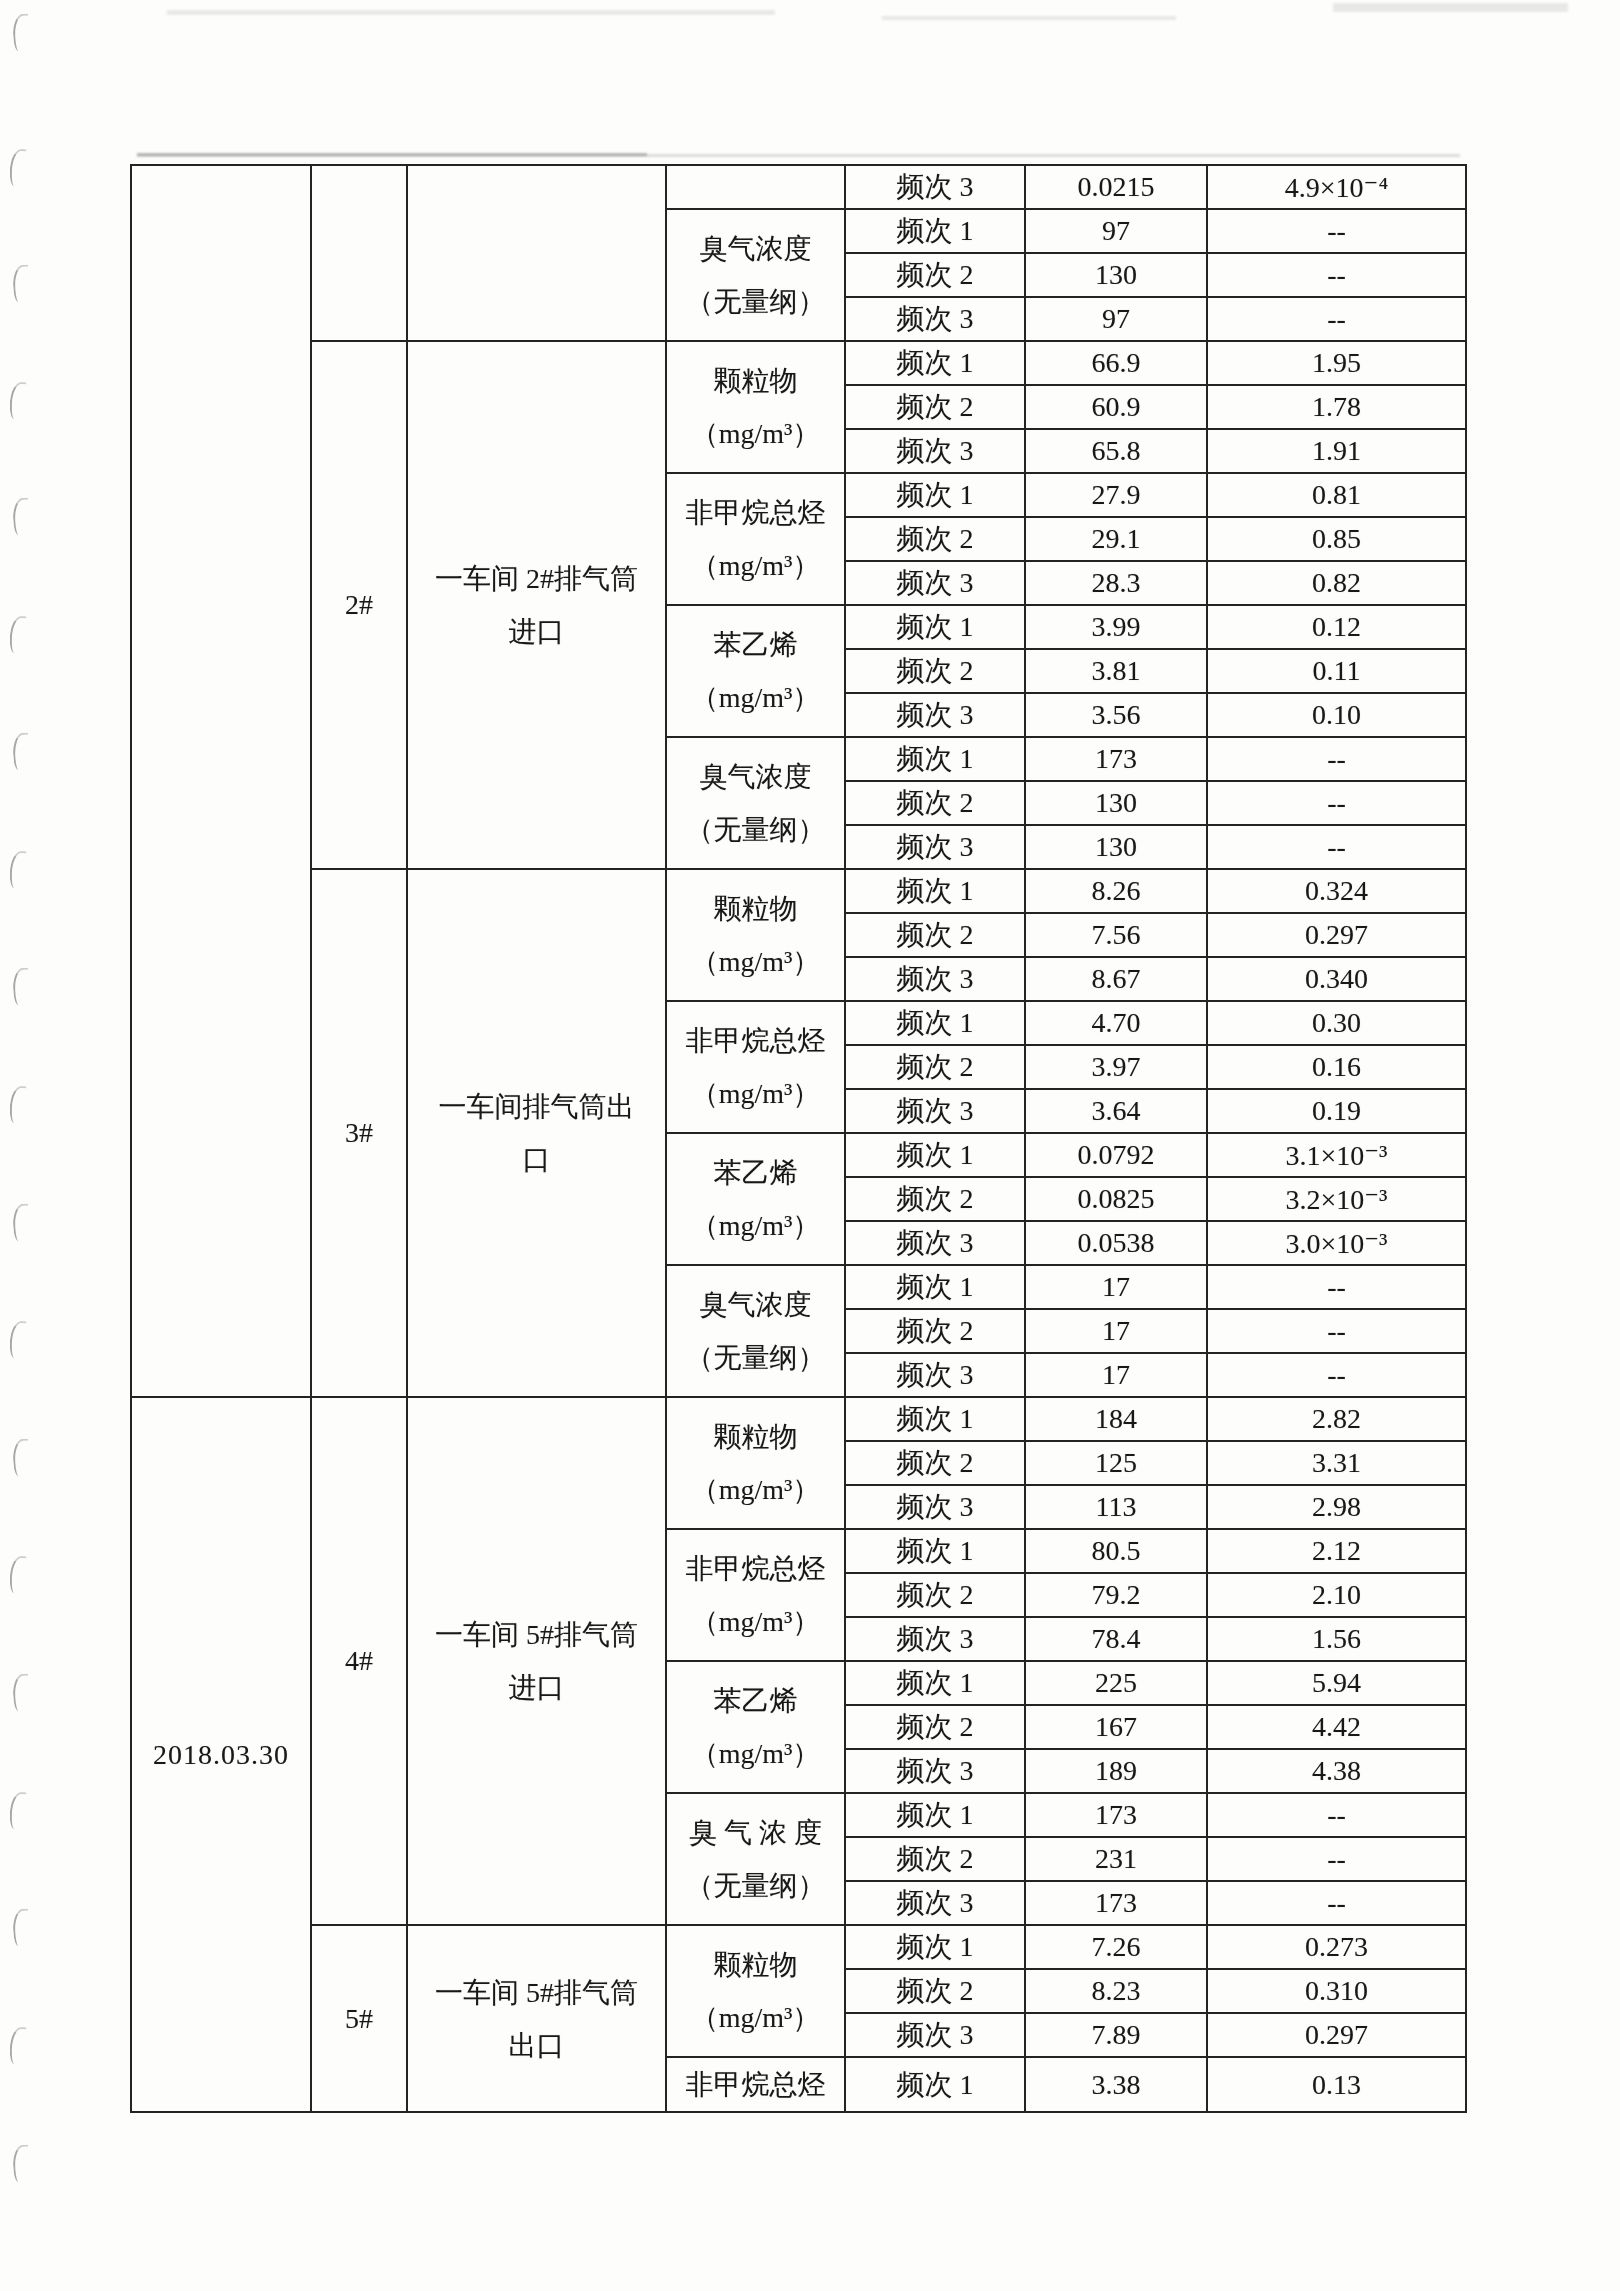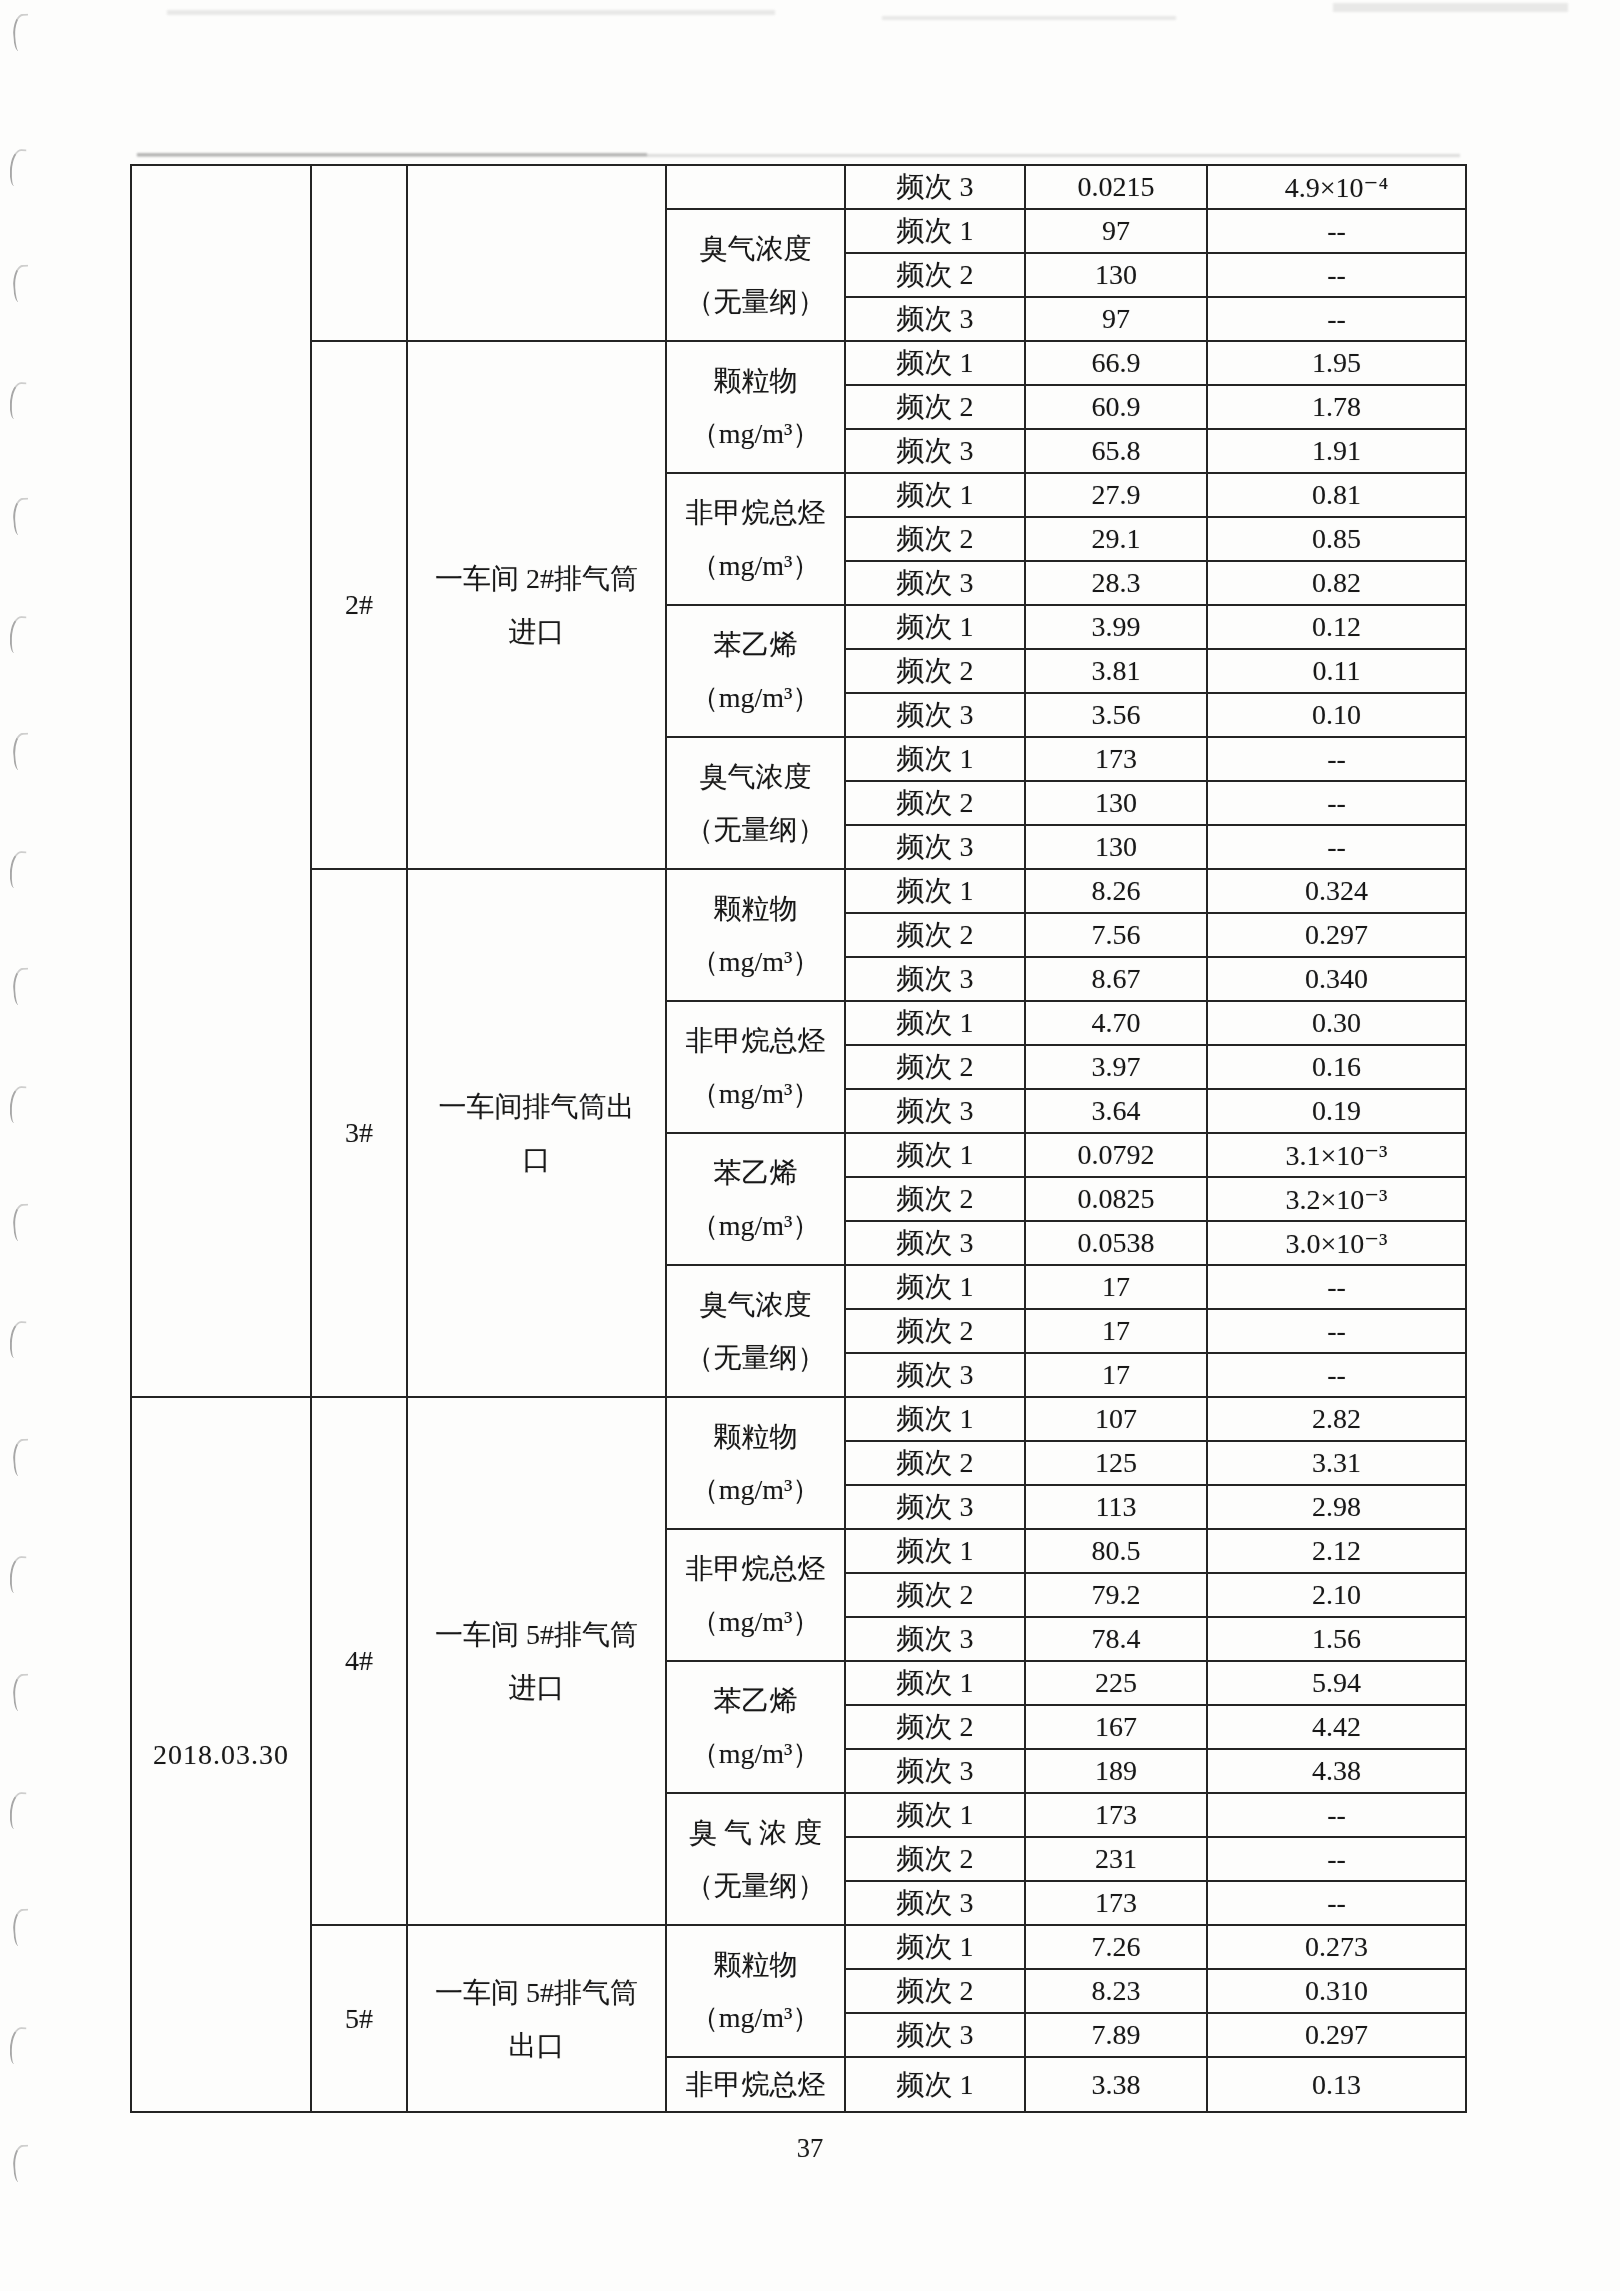--- a/index.html
+++ b/index.html
@@ -294,21 +294,21 @@
       <td rowspan="12">4#</td>
       <td class="loc" rowspan="12">
         <div>一车间 5#排气筒</div>
         <div>进口</div>
       </td>
       <td class="pol" rowspan="3">
         <div>颗粒物</div>
         <div>（mg/m³）</div>
       </td>
       <td>频次 1</td>
-      <td>107</td>
+      <td>184</td>
       <td>2.82</td>
     </tr>
     <tr>
       <td>频次 2</td>
       <td>125</td>
       <td>3.31</td>
     </tr>
     <tr>
       <td>频次 3</td>
       <td>113</td>
@@ -401,15 +401,14 @@
         <div>非甲烷总烃</div>
         <div></div>
       </td>
       <td>频次 1</td>
       <td>3.38</td>
       <td>0.13</td>
     </tr>
     </tbody>
   </table>
 
-  <div class="page-number">37</div>
 </div>
 
 
 </body></html>

